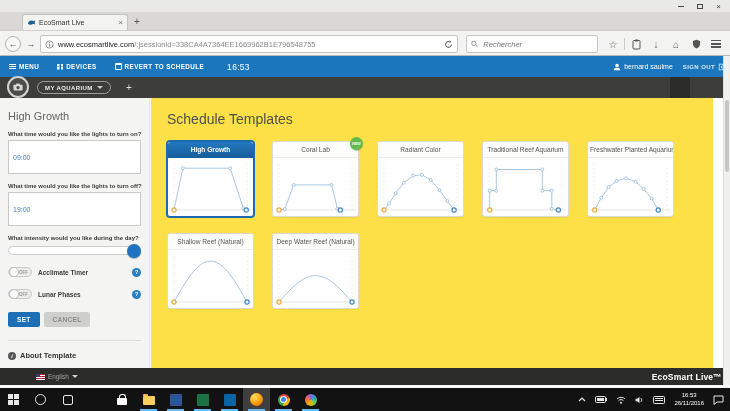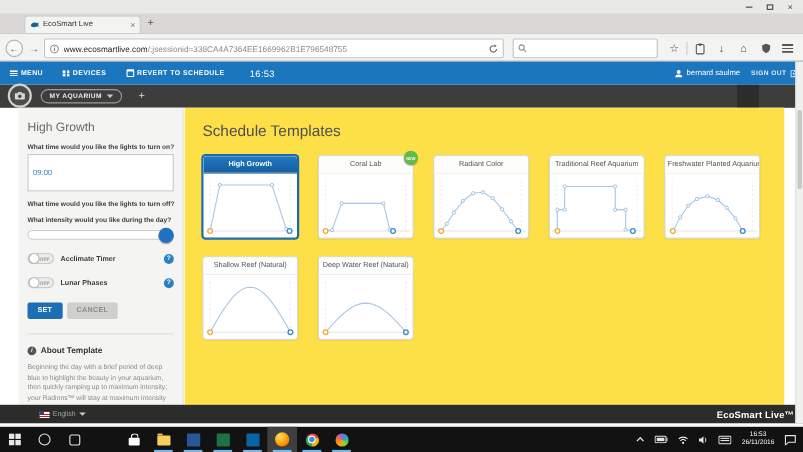--- a/index.html
+++ b/index.html
@@ -59,21 +59,21 @@
   .avatar{position:absolute;left:7px;top:-1px;width:22px;height:22px;border-radius:50%;background:#4c4c4a;border:2px solid #d2d2d0;display:flex;align-items:center;justify-content:center;z-index:5;}
   .aqpill{position:absolute;left:37px;top:4px;height:13px;border:1px solid #9b9b99;border-radius:7px;display:flex;align-items:center;gap:4px;padding:0 7px;color:#eee;font-size:6px;font-weight:bold;letter-spacing:.4px;}
   .caret-dn{width:0;height:0;border-left:3px solid transparent;border-right:3px solid transparent;border-top:3.5px solid #ccc;}
   .aqadd{position:absolute;left:126px;top:0;height:21px;display:flex;align-items:center;color:#ddd;font-size:10px;}
   .aqtabs{position:absolute;right:0;top:0;height:21px;display:flex;}
   .aqtab{height:21px;line-height:21px;padding:0 10px;font-size:8.5px;color:#e2e2e0;}
   .aqtab.active{background:#2c2c2b;color:#fff;}
   .aqtab.dim{color:#858583;}
 
   
-  .content{position:absolute;top:98px;left:0;right:17px;height:270px;background:#fff;margin-left:17px;}
+  .content{position:absolute;top:98px;left:0;right:17px;height:270px;background:#fff;}
   .sidebar{position:absolute;left:0;top:0;width:150px;height:270px;background:#f4f4f3;border-right:1px solid #e3e3e1;padding:12px 8px 0 8px;overflow:hidden;}
   .sb-title{font-size:11px;color:#666;}
   .sb-label{font-size:6px;font-weight:bold;color:#3c3c3c;margin-top:9px;white-space:nowrap;}
   .sb-input{width:100%;height:13px;margin-top:3px;border:1px solid #c9c9c7;background:#fff;font-size:7px;color:#3f82c6;padding:16px 4px;font-family:inherit;}
   .slider{position:relative;margin-top:5px;height:9px;background:#fff;border:1px solid #ccc;border-radius:5px;}
   .knob-blue{position:absolute;right:-1px;top:-3px;width:14px;height:14px;border-radius:50%;background:#1f72c0;box-shadow:0 1px 1px rgba(0,0,0,.3);}
   .toggle-row{display:flex;align-items:center;margin-top:12px;}
   .pill{position:relative;width:24px;height:10px;background:#ececea;border:1px solid #c9c9c7;border-radius:6px;display:flex;align-items:center;justify-content:flex-end;padding-right:3px;flex:0 0 24px;}
   .pill .knob{position:absolute;left:0;top:-1px;width:10px;height:10px;border-radius:50%;background:#fff;border:1px solid #bbb;}
   .pill-t{font-size:4.5px;font-weight:bold;color:#999;}
@@ -189,20 +189,21 @@
       <svg width="9" height="9" viewBox="0 0 10 10">
         <path d="M8.2 5 A3.2 3.2 0 1 1 6.6 2.2" fill="none" stroke="#666" stroke-width="1.2"></path>
         <path d="M6 0.6 L8.4 1.8 L6.4 3.4 Z" fill="#666"></path>
       </svg>
     </div>
     <div class="searchfield">
       <svg width="8" height="8" viewBox="0 0 10 10">
         <circle cx="4" cy="4" r="3" fill="none" stroke="#888" stroke-width="1.2"></circle>
         <line x1="6.2" y1="6.2" x2="9" y2="9" stroke="#888" stroke-width="1.2"></line>
       </svg>
+      <input placeholder="Rechercher" style="">
     </div>
     <div class="bicons">
       <span class="bicon">☆</span>
       <span class="vdiv"></span>
       <span class="bicon">
         <svg width="9" height="11" viewBox="0 0 9 11">
             <rect x="1" y="1.5" width="7" height="8.5" rx="1" fill="none" stroke="#555" stroke-width="1"></rect>
             <rect x="3" y="0.5" width="3" height="2" rx="0.5" fill="#555"></rect>
           </svg>
       </span>
@@ -277,20 +278,21 @@
 
   <div class="content">
 
     <div class="sidebar">
       <div class="sb-title">High Growth</div>
 
       <div class="sb-label">What time would you like the lights to turn on?</div>
       <input class="sb-input" value="09:00" style="">
 
       <div class="sb-label">What time would you like the lights to turn off?</div>
+      <input class="sb-input" value="19:00" style="">
 
       <div class="sb-label">What intensity would you like during the day?</div>
       <div class="slider">
         <span class="knob-blue"></span>
       </div>
 
       <div class="toggle-row">
           <span class="pill">
             <span class="knob"></span>
             <span class="pill-t">OFF</span>

